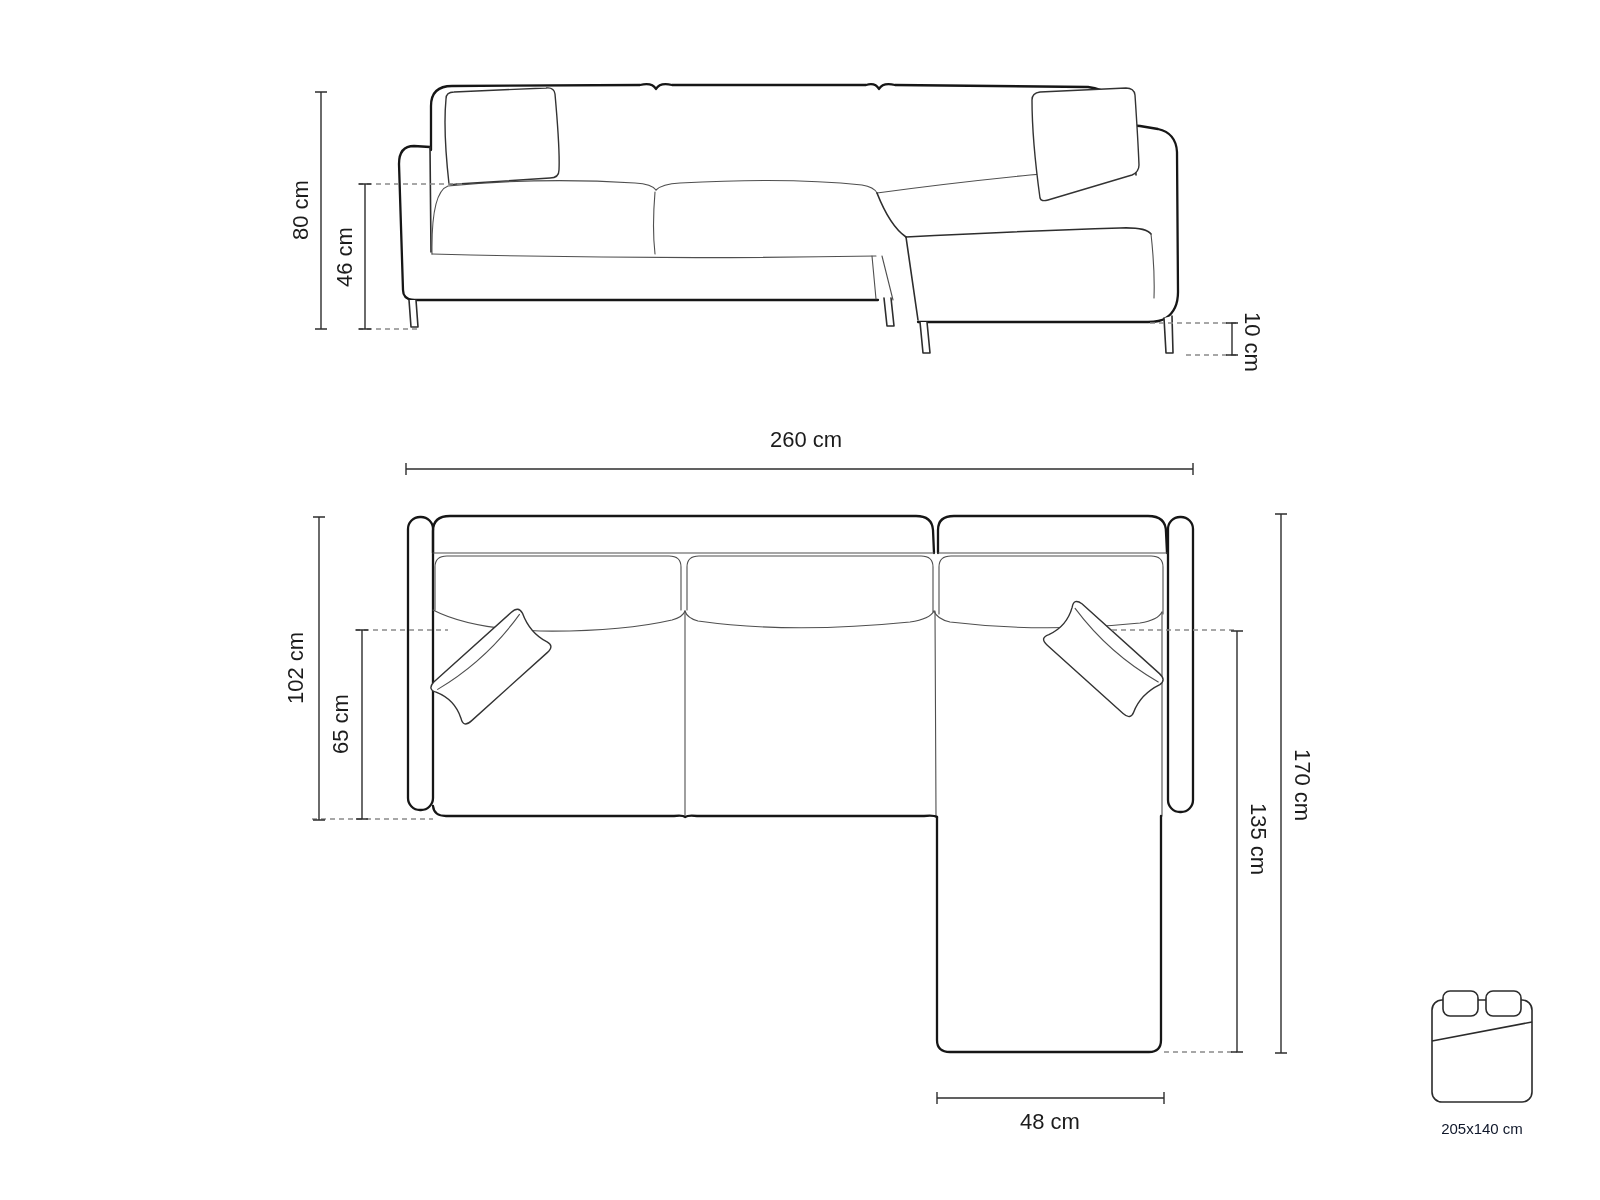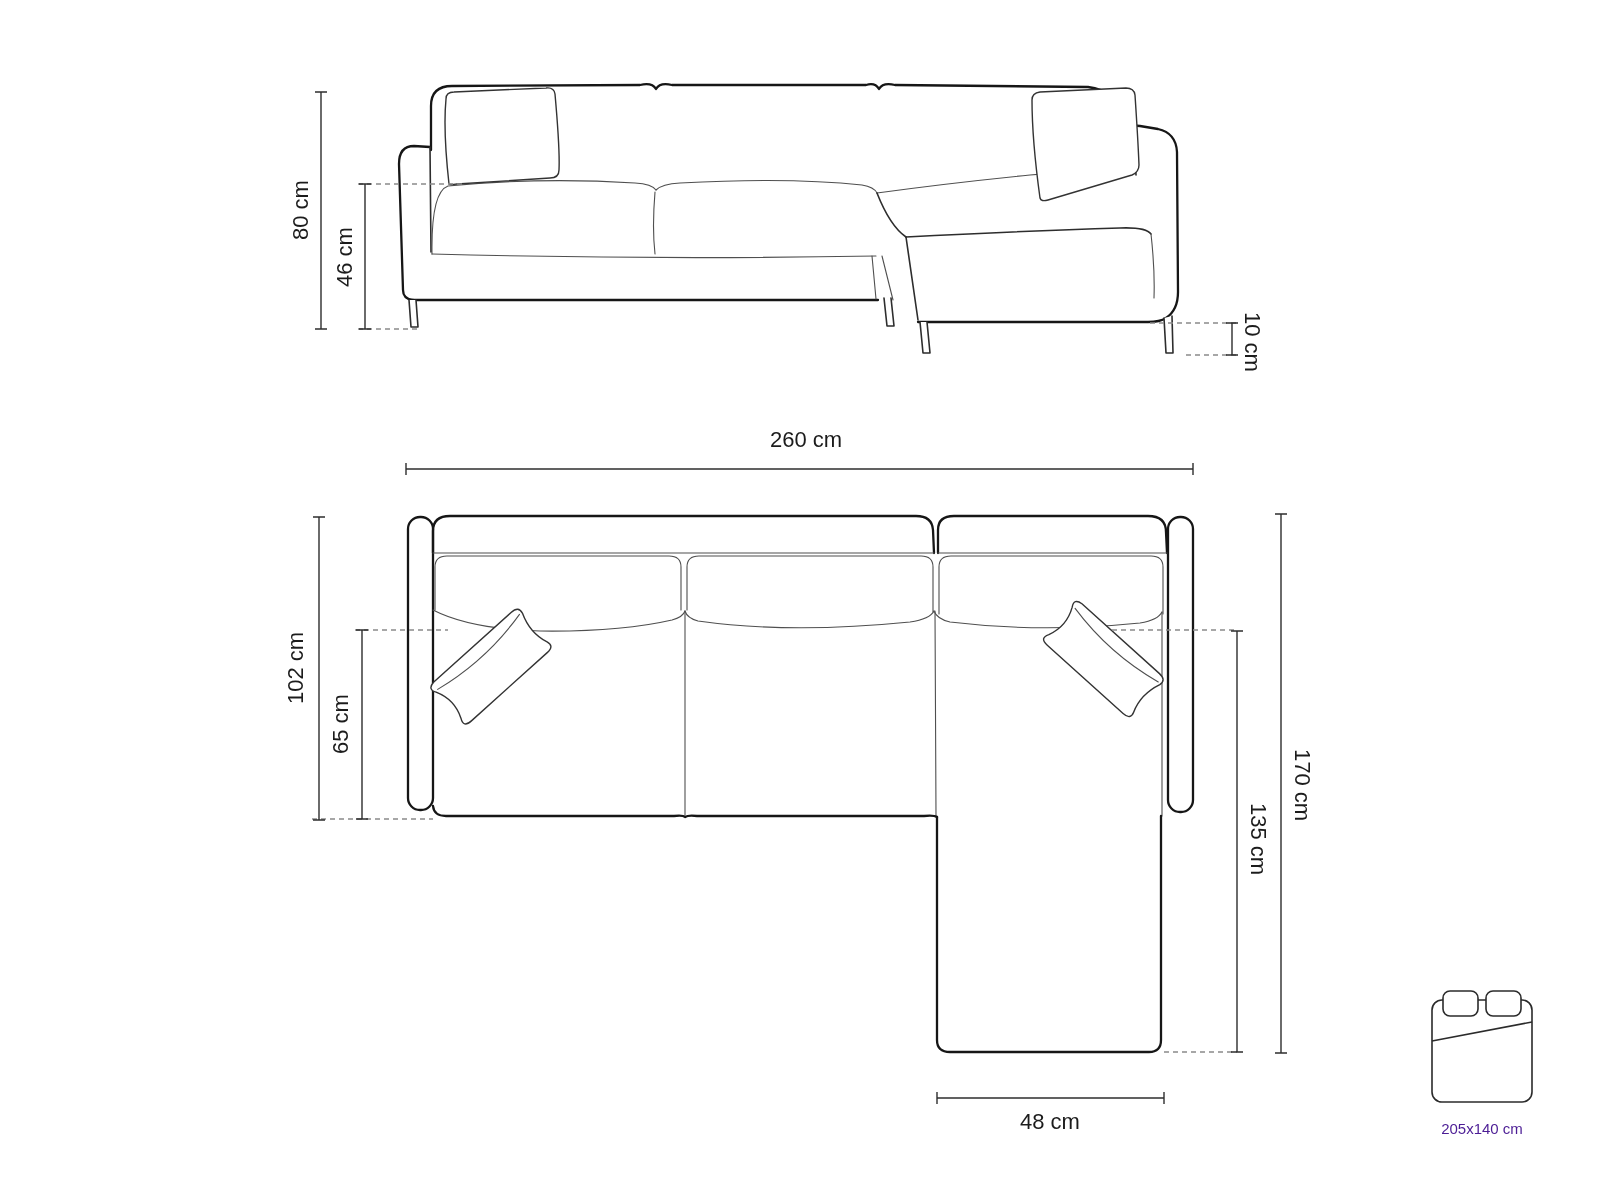--- a/index.html
+++ b/index.html
@@ -13,21 +13,21 @@
   .s-pill{stroke:#333333;stroke-width:1.4;fill:#ffffff;stroke-linejoin:round;}
   .s-dim{stroke:#2e2e2e;stroke-width:1.4;fill:none;stroke-linecap:butt;}
   .s-dash{stroke:#8a8a8a;stroke-width:1.5;fill:none;stroke-dasharray:5 4;stroke-linecap:butt;}
   .s-icon{stroke:#2b2b2b;stroke-width:1.6;fill:#ffffff;stroke-linejoin:round;}
   .fill-w{fill:#ffffff;}
   
   .dimlabel{position:absolute;color:#1c1c1c;font-size:22px;line-height:1;white-space:nowrap;
             transform:translate(-50%,-50%);}
   .rot-ccw{transform:translate(-50%,-50%) rotate(-90deg);}
   .rot-cw{transform:translate(-50%,-50%) rotate(90deg);}
-  .bedlabel{position:absolute;color:#4c1d95;font-size:15px;line-height:1;white-space:nowrap;
+  .bedlabel{position:absolute;color:#0f172a;font-size:15px;line-height:1;white-space:nowrap;
             transform:translate(-50%,-50%);}
 </style>
 </head>
 <body>
 
 <div class="stage">
 
 <svg width="1600" height="1200" viewBox="0 0 1600 1200">
 
   <g>

